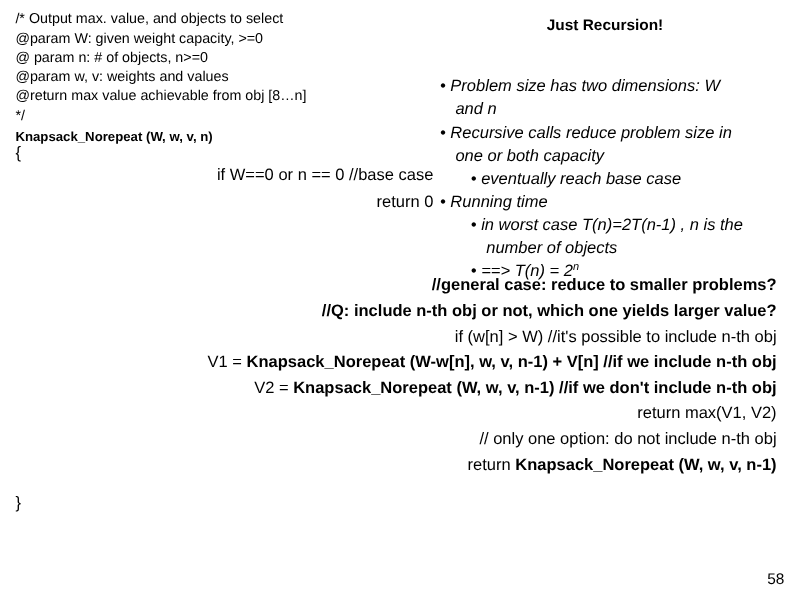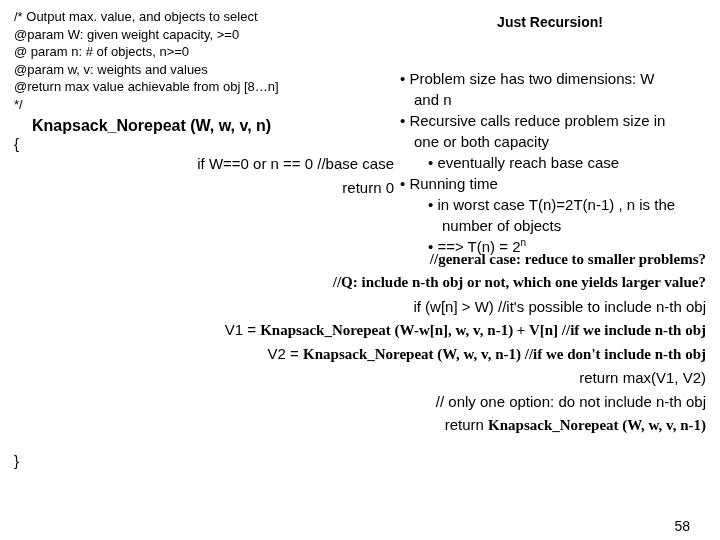--- a/index.html
+++ b/index.html
@@ -36,55 +36,55 @@
     font-weight: bold;
     text-align: center;
     margin-bottom: 38px;
   }
   .doc-comment {
     font-size: 13px;
     line-height: 1.35;
     color: #000;
   }
   .sig {
-    font-size: 16px;
+    font-size: 12px;
     font-weight: bold;
     margin-top: 4px;
-    margin-left: 18px;
   }
   .body-line {
     font-size: 15px;
     line-height: 1.55;
     color: #000;
     text-align: right;
   }
   .brace {
     font-size: 15px;
   }
   .indent1 { padding-left: 24px; }
   .indent2 { padding-left: 48px; }
-  .bold { font-weight: bold; font-family: Liberation Serif, serif; }
+  .bold { font-weight: bold; }
   .bullets {
     font-size: 15px;
     line-height: 1.4;
+    font-style: italic;
   }
   .bullets .b1 { padding-left: 0; }
   .bullets .b1s { padding-left: 14px; }
   .bullets .b2 { padding-left: 28px; }
   .sup { font-size: 10px; vertical-align: super; }
   .full-row {
     position: absolute;
     left: 14px;
     width: 692px;
     font-size: 15px;
     line-height: 1.55;
   }
   .pagenum {
     position: absolute;
-    right: 30px;
+    right: 7px;
     bottom: 6px;
     font-size: 14px;
   }
 </style>
 </head>
 <body>
 
 <div class="slide">
 
   <div class="left-col">

